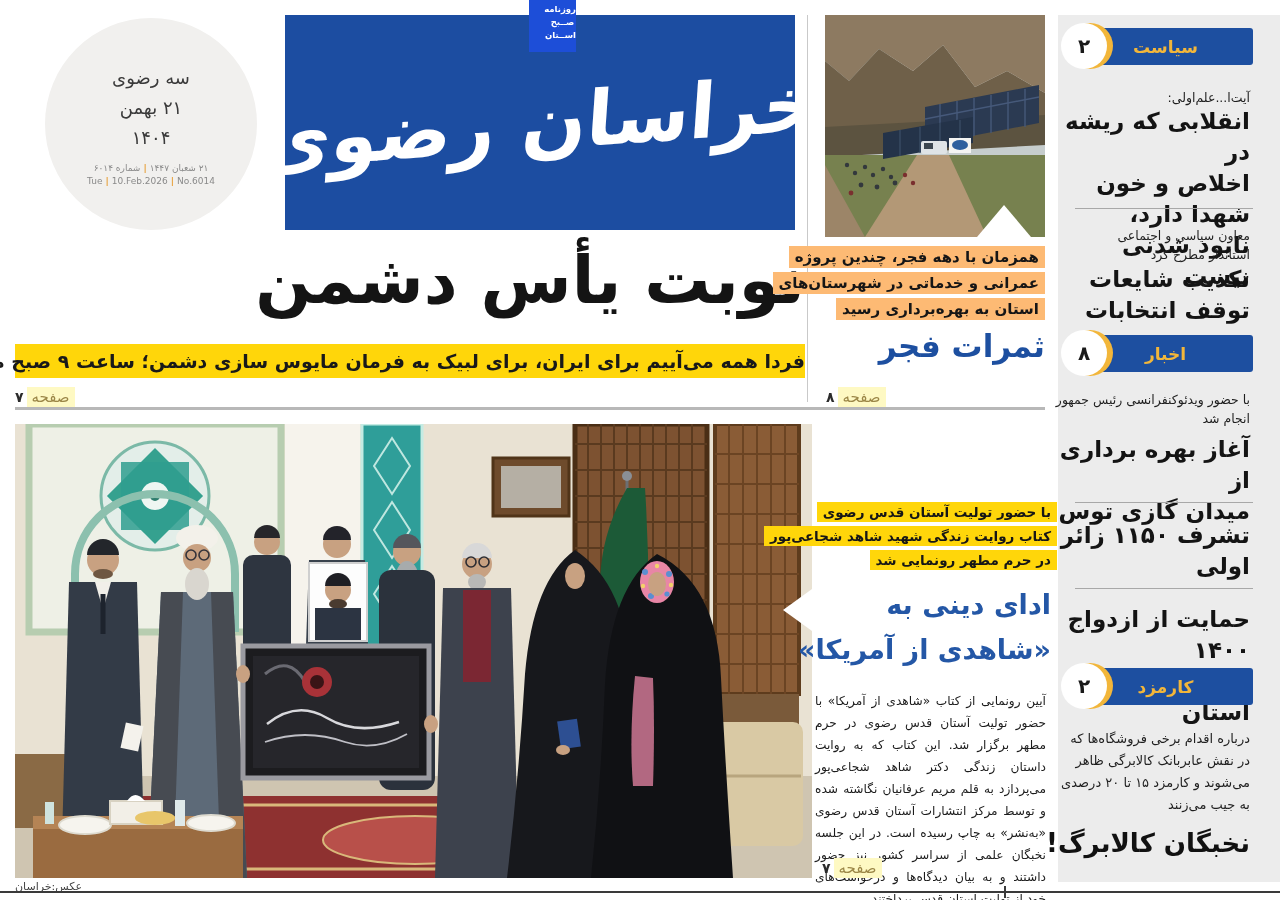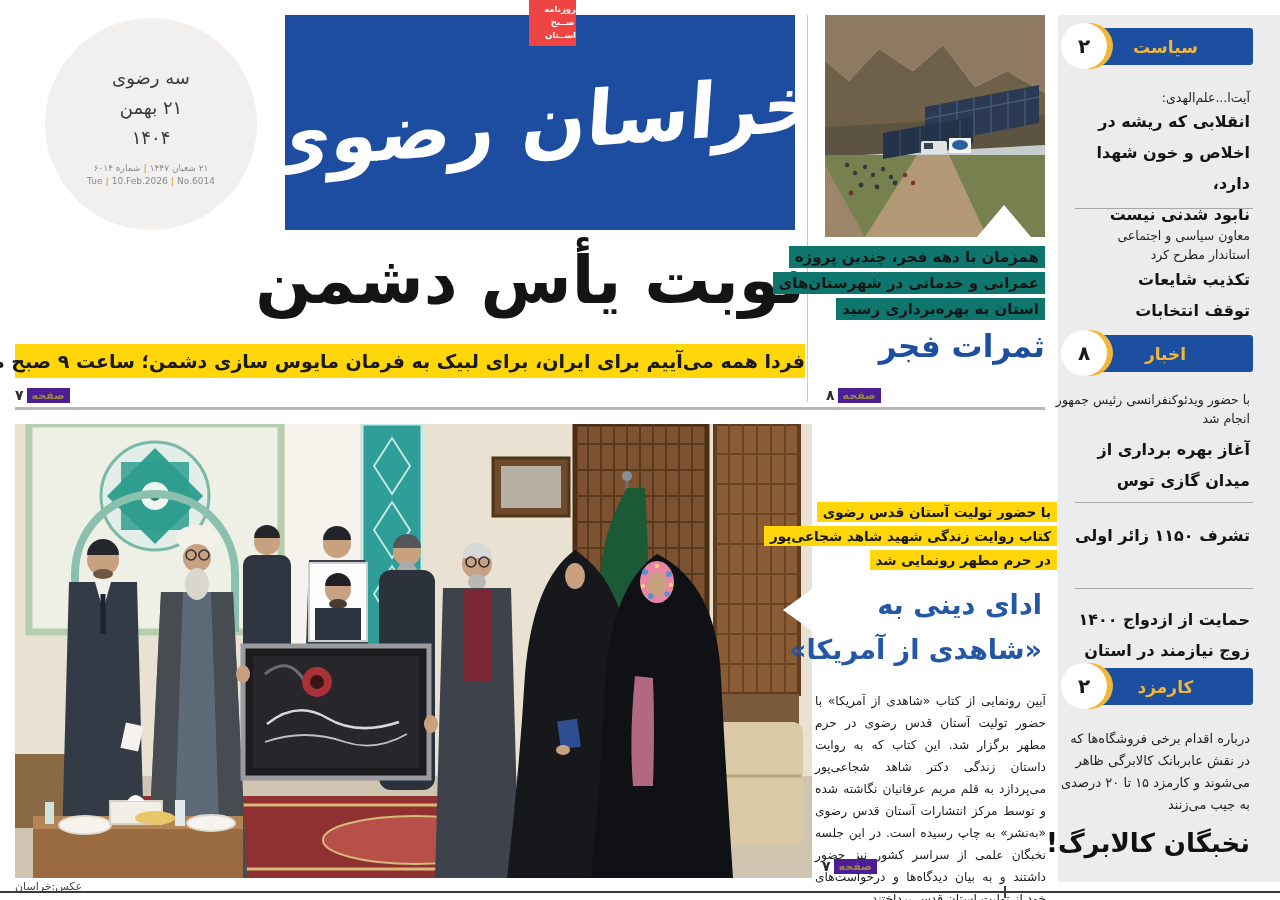--- a/index.html
+++ b/index.html
@@ -13,72 +13,72 @@
   .dc-big{font-size:18px;line-height:30px;letter-spacing:.5px;}
   .dc-small{font-size:9px;color:#8a8a8a;margin-top:10px;direction:rtl;}
   .dc-small.en{direction:ltr;margin-top:3px;}
   .dc-sep{color:#e8a13c;margin:0 3px;font-weight:bold;}
 
   
   .masthead{position:absolute;left:285px;top:15px;width:510px;height:215px;background:#1c4da1;
     display:flex;align-items:center;justify-content:center;overflow:hidden;}
   .masthead-title{color:#fff;font-weight:bold;font-size:76px;white-space:nowrap;
     transform:rotate(-4deg) skewX(-8deg);direction:rtl;}
-  .tagline{position:absolute;left:529px;top:0;width:47px;height:46px;background:#ef4444;z-index:3;
+  .tagline{position:absolute;left:529px;top:0;width:47px;height:52px;background:#1d4ed8;z-index:3;
     color:#fff;font-size:8.5px;font-weight:bold;text-align:center;line-height:1.5;padding-top:3px;
     box-sizing:border-box;direction:rtl;padding-left:20px;}
 
   .vdiv{position:absolute;left:807px;top:15px;width:1px;height:387px;background:#c9c9c9;}
   .hrule{position:absolute;left:15px;top:407px;width:1030px;height:3px;background:#b8b8b8;}
 
   
   .headline{position:absolute;left:200px;top:238px;width:605px;text-align:right;direction:rtl;
     font-size:66px;font-weight:bold;color:#141414;white-space:nowrap;line-height:1.3;}
   .substrip{position:absolute;left:15px;top:344px;width:790px;height:34px;background:#ffd60a;
     direction:rtl;text-align:center;font-size:19px;font-weight:bold;color:#191919;line-height:34px;white-space:nowrap;}
 
   
   .pagebadge{position:absolute;direction:rtl;display:flex;align-items:center;gap:3px;}
-  .pb-word{background:#4c1d95;color:#9b8647;padding:1px 5px;font-weight:bold;font-size:11px;}
+  .pb-word{background:#fef9c3;color:#9b8647;padding:1px 5px;font-weight:normal;font-size:15px;}
   .pb-num{color:#2b2b2b;font-weight:bold;font-size:14px;}
 
   
   .fajr-photo{position:absolute;left:825px;top:15px;width:220px;height:222px;}
   .fajr-caption{position:absolute;right:235px;top:247px;text-align:right;direction:rtl;}
   .fajr-caption .cap-line{margin-bottom:5px;}
-  .hl{background:#0f766e;padding:2px 6px;font-size:15px;font-weight:bold;color:#161616;line-height:21px;}
+  .hl{background:#fdba74;padding:2px 6px;font-size:15px;font-weight:bold;color:#161616;line-height:21px;}
   .fajr-title{position:absolute;right:235px;top:328px;direction:rtl;text-align:right;
     font-size:31px;font-weight:bold;color:#1d4fa0;white-space:nowrap;}
 
   
   .main-photo{position:absolute;left:15px;top:424px;width:797px;height:454px;}
   .photo-credit{position:absolute;left:15px;top:880px;font-size:11px;color:#444;direction:rtl;}
 
   
   .book-kicker{position:absolute;right:223px;top:502px;text-align:right;direction:rtl;}
   .book-kicker .cap-line{margin-bottom:4px;}
   .hl2{background:#ffd60a;padding:2px 6px;font-size:13.5px;font-weight:bold;color:#161616;line-height:19px;white-space:nowrap;}
-  .book-title{position:absolute;right:238px;top:582px;direction:rtl;text-align:right;
+  .book-title{position:absolute;right:229px;top:582px;direction:rtl;text-align:right;
     font-size:27px;font-weight:bold;color:#2457a6;line-height:45px;white-space:nowrap;}
   .book-body{position:absolute;left:815px;top:690px;width:231px;direction:rtl;text-align:justify;
     font-size:12.2px;line-height:22px;color:#1c1c1c;}
 
   
   .sidebar-bg{position:absolute;left:1058px;top:15px;width:222px;height:867px;background:#ececec;}
   .secbar{position:absolute;left:1078px;width:175px;height:37px;background:#1d4fa0;border-radius:3px;
     display:flex;align-items:center;justify-content:center;}
   .secbar-label{color:#f2b63a;font-size:17px;font-weight:bold;direction:rtl;}
   .seccircle{position:absolute;left:1061px;width:46px;height:46px;}
   .seccircle .ring{position:absolute;left:6px;top:0;width:46px;height:46px;border-radius:50%;background:#f2b63a;}
   .seccircle .inner{position:absolute;left:0;top:0;width:46px;height:46px;border-radius:50%;background:#fff;
     display:flex;align-items:center;justify-content:center;font-size:20px;font-weight:bold;color:#1a1a1a;}
   .sb-kicker{position:absolute;right:30px;width:195px;direction:rtl;text-align:right;
     font-size:12.5px;color:#1f1f1f;line-height:19px;}
   .sb-bold{position:absolute;right:30px;width:195px;direction:rtl;text-align:right;
-    font-size:16px;font-weight:bold;color:#141414;line-height:31px;margin-left:12px;}
+    font-size:23px;font-weight:bold;color:#141414;line-height:31px;margin-left:12px;}
   .sb-div{position:absolute;left:1075px;width:178px;height:1px;background:#a8a8a8;}
   .eco-kicker{position:absolute;right:30px;width:198px;direction:rtl;text-align:right;
     font-size:13px;color:#1f1f1f;line-height:22px;}
   .eco-title{position:absolute;right:30px;width:198px;direction:rtl;text-align:right;
     font-size:26px;font-weight:bold;color:#111;white-space:nowrap;}
 
   
   .bottom-rule{position:absolute;left:0;top:891px;width:1280px;height:2px;background:#3a3a3a;}
   .bottom-tick{position:absolute;left:1004px;top:886px;width:2px;height:12px;background:#3a3a3a;}
 </style>
@@ -369,21 +369,21 @@
 
   <div class="sidebar-bg"></div>
 
   <div class="secbar" style="top:28px;">
     <span class="secbar-label">سیاست</span>
   </div>
   <div class="seccircle" style="top:23px;">
     <div class="ring"></div>
     <div class="inner">۲</div>
   </div>
-  <div class="sb-kicker" style="top:88px;">آیت‌ا...علم‌الهدی:</div>
+  <div class="sb-kicker" style="top:88px;">آیت‌ا...علم‌اولی:</div>
   <div class="sb-bold" style="top:106px;">
     <div>انقلابی که ریشه در</div>
     <div>اخلاص و خون شهدا دارد،</div>
     <div>نابود شدنی نیست</div>
   </div>
   <div class="sb-div" style="top:208px;"></div>
   <div class="sb-kicker" style="top:226px;">
     <div>معاون سیاسی و اجتماعی</div>
     <div>استاندار مطرح کرد</div>
   </div>

